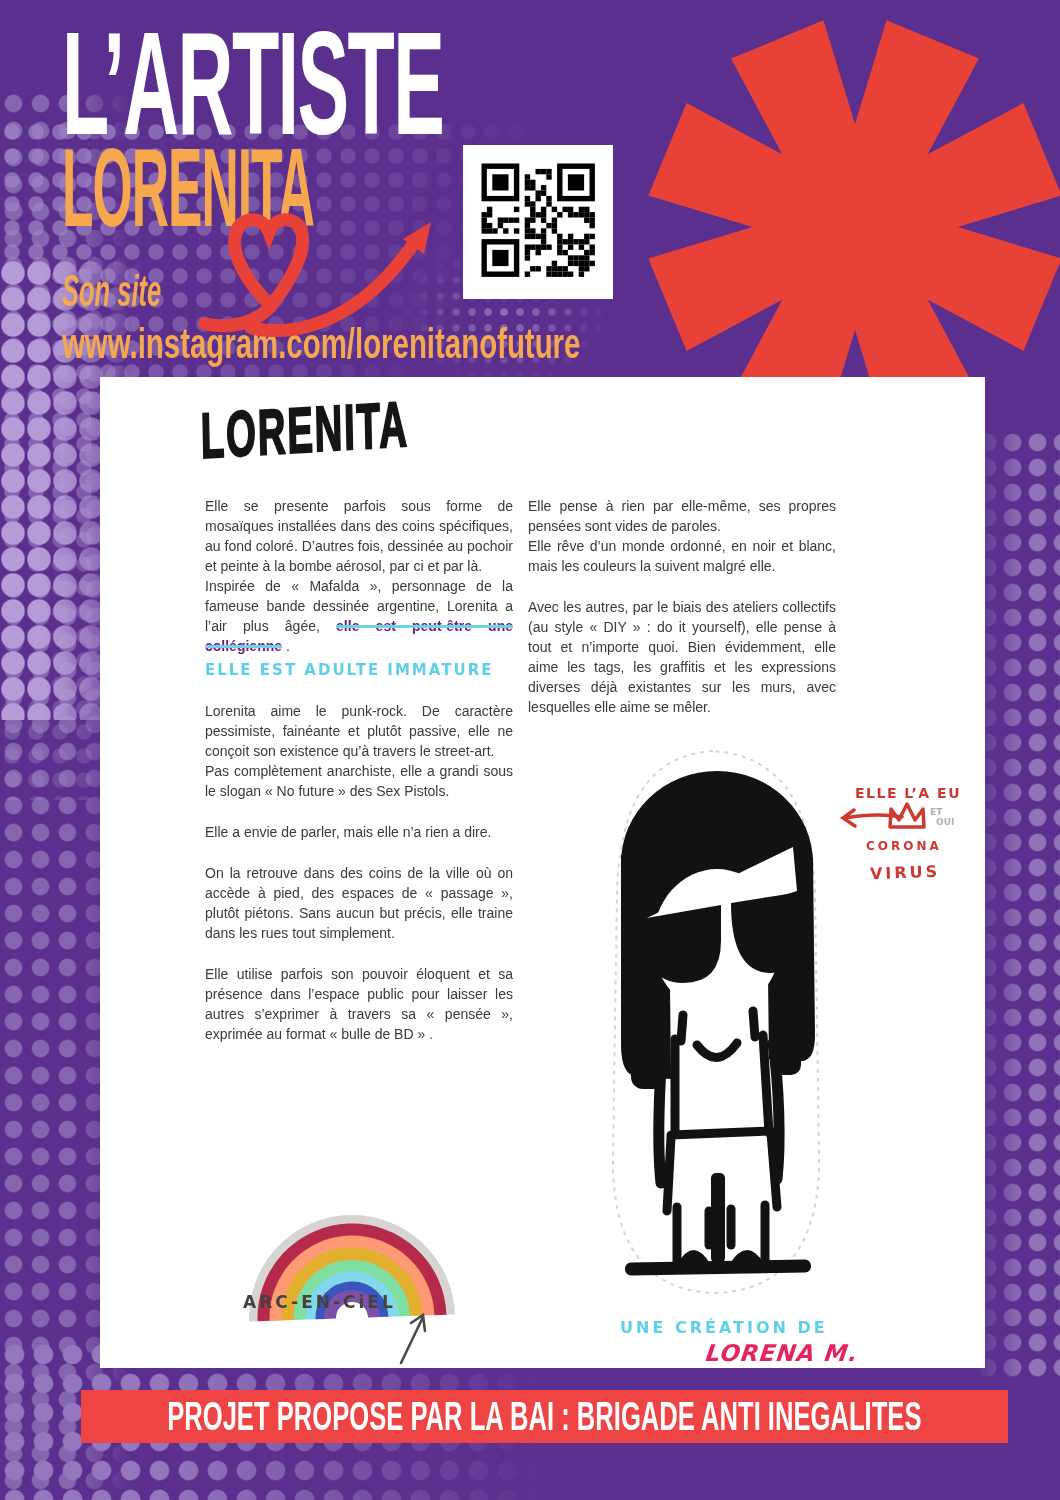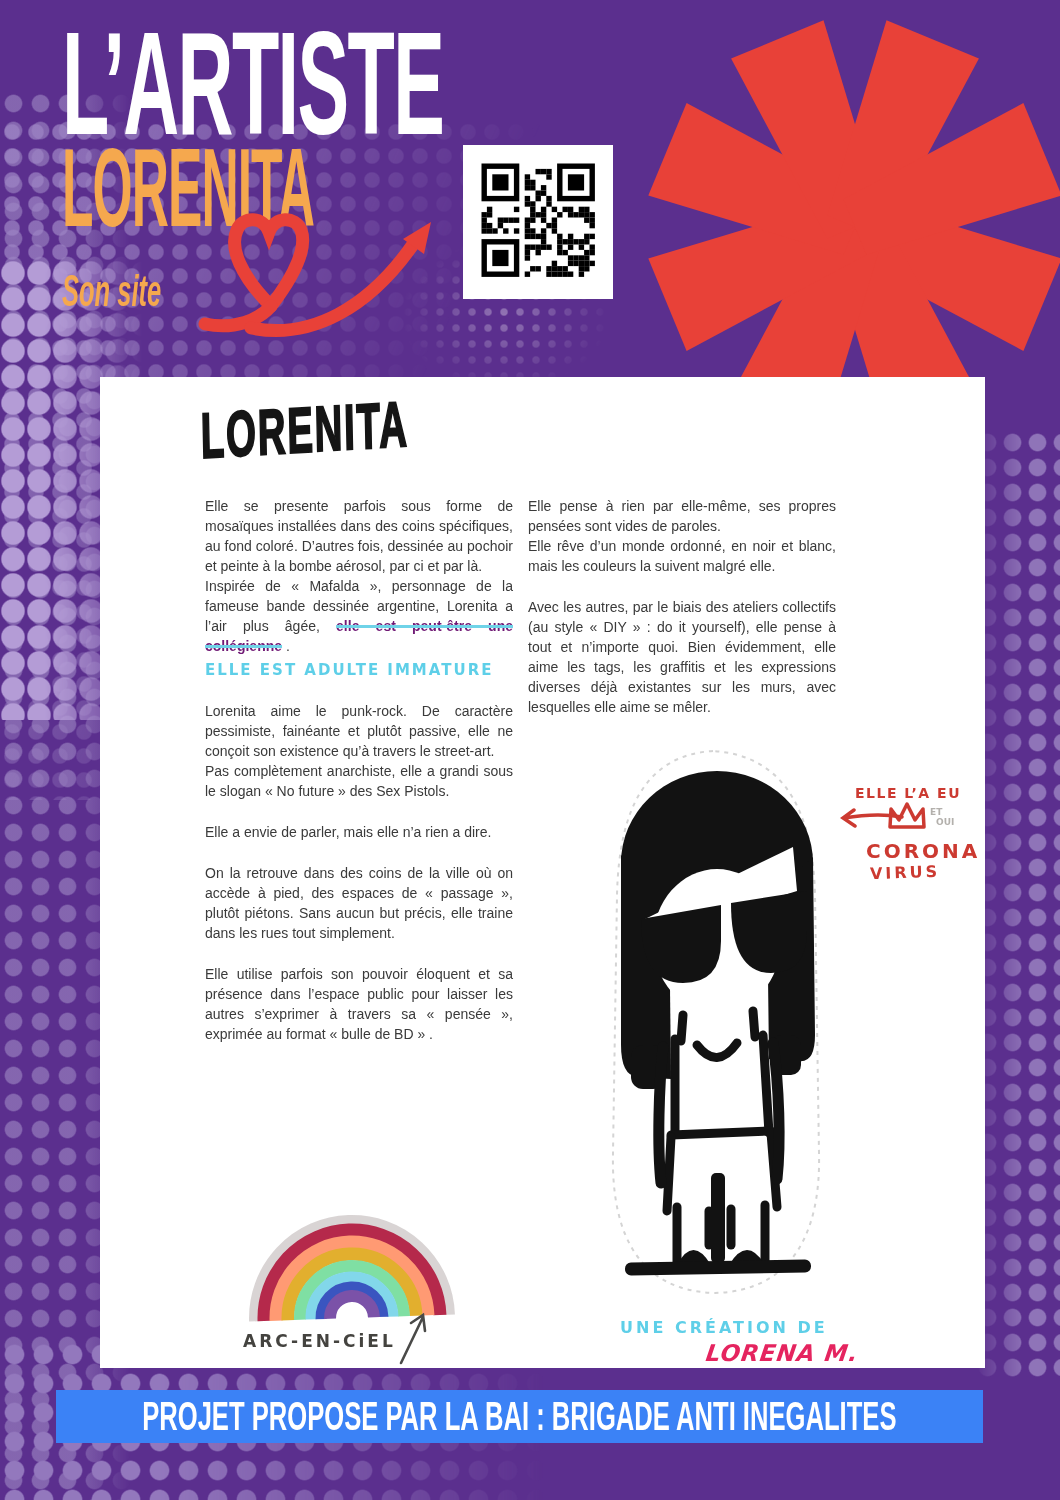--- a/index.html
+++ b/index.html
@@ -21,21 +21,21 @@
   #doc-title{left:100px;top:22px;color:#151515;font-size:64px;font-weight:800;letter-spacing:3px;
      -webkit-text-stroke:2.2px #151515;transform:scaleX(0.6) rotate(-2deg);transform-origin:left top;white-space:nowrap;}
   .col{position:absolute;width:308px;font-size:14px;line-height:20px;color:#3a3a3a;text-align:justify;}
   .col p{margin:0;}
   .gap{height:21px;}
   .struck{color:#701a75;text-decoration:line-through;text-decoration-color:#6fd3e8;text-decoration-thickness:3px;font-weight:bold;}
   .hand{font-family:"DejaVu Sans",sans-serif;font-weight:bold;white-space:nowrap;}
   .hw-cyan{color:#5ecfe8;font-size:15px;letter-spacing:2px;}
   .hw-red{color:#cc3a31;letter-spacing:1.5px;}
   .hw-gray{color:#b3b0ac;}
-  #banner{left:56px;top:1390px;width:927px;height:53px;background:#3b82f6;z-index:6;
+  #banner{left:81px;top:1390px;width:927px;height:53px;background:#ef4444;z-index:6;
      display:flex;align-items:center;justify-content:center;}
   #banner span{color:#ffffff;font-weight:800;font-size:40px;white-space:nowrap;
      transform:scaleX(0.64);transform-origin:center;letter-spacing:0px;}
   svg{display:block;}
 </style>
 </head>
 <body>
 
 <div id="page">
 
@@ -63,20 +63,22 @@
       <polygon points="182.3,203.5 241.5,8.3 333.9,46.6 237.7,226.5" fill="#e84138"></polygon>
       <polygon points="198.5,187.3 378.4,91.1 416.7,183.5 221.5,242.7" fill="#e84138"></polygon>
     </svg>
 
   <div class="abs" id="h-title">
     <span class="cond" style="transform:scaleX(0.53);">L’ARTISTE</span></div>
   <div class="abs" id="h-sub">
     <span class="cond" style="transform:scaleX(0.46);">LORENITA</span></div>
   <div class="abs" id="h-site">
     <span class="cond" style="transform:scaleX(0.58);">Son site</span></div>
+  <div class="abs" id="h-url">
+    <span class="cond" style="transform:scaleX(0.70);font-size:42px;">www.instagram.com/lorenitanofuture</span></div>
 
   <svg class="abs" style="left:185px;top:178px;z-index:3;" width="265" height="170" viewBox="0 0 265 170">
     <g fill="none" stroke="#e84138" stroke-width="13" stroke-linecap="round">
       <path d="M86,128 C56,98 44,70 52,52 C58,38 78,38 84,54 C90,38 110,38 116,52 C122,68 112,94 86,128"></path>
       <path d="M86,128 C74,142 50,152 20,146"></path>
       <path d="M66,150 C126,162 184,130 229,65"></path>
     </g>
     <polygon points="246,44 239,76 218,61" fill="#e84138"></polygon>
   </svg>
 
@@ -282,36 +284,36 @@
 
     <div class="abs hand hw-red" style="left:755px;top:408px;font-size:14px;">ELLE L’A EU</div>
     <svg class="abs" style="left:740px;top:428px;" width="64" height="26" viewBox="0 0 64 26">
       <path d="M62,12 C40,8 22,10 4,13 M14,5 L3,13 L15,21" fill="none" stroke="#cc3a31" stroke-width="3.5" stroke-linecap="round"></path>
     </svg>
     <svg class="abs" style="left:786px;top:424px;" width="42" height="30" viewBox="0 0 42 30">
       <path d="M4,26 L5,8 L13,19 L21,3 L29,19 L37,8 L38,26 Z M5,26 L38,26" fill="none" stroke="#cc3a31" stroke-width="3.5" stroke-linejoin="round"></path>
     </svg>
     <div class="abs hand hw-gray" style="left:830px;top:430px;font-size:9px;line-height:10px;">
       <span>ET</span><br><span style="margin-left:6px;">OUI</span></div>
-    <div class="abs hand hw-red" style="left:766px;top:462px;font-size:20px;letter-spacing:3px;">CORONA</div>
+    <div class="abs hand hw-red" style="left:766px;top:462px;font-size:12px;letter-spacing:3px;">CORONA</div>
     <div class="abs hand hw-red" style="left:770px;top:486px;font-size:16px;letter-spacing:3px;transform:rotate(-2deg);">VIRUS</div>
 
     <svg class="abs" style="left:145px;top:813px;" width="215" height="145" viewBox="0 0 215 145">
       <g fill="none" stroke-linecap="butt" transform="rotate(-2 107 128)">
         <path d="M11,128 A96,96 0 0 1 203,128" stroke-width="14" stroke="#cfc9c9" opacity="0.8"></path>
         <path d="M19,128 A88,88 0 0 1 195,128" stroke-width="13" stroke="#b5294b"></path>
         <path d="M31,128 A76,76 0 0 1 183,128" stroke-width="13" stroke="#ff9a73"></path>
         <path d="M43,128 A64,64 0 0 1 171,128" stroke-width="13" stroke="#e2af2e"></path>
         <path d="M55,128 A52,52 0 0 1 159,128" stroke-width="12" stroke="#7fdfa3"></path>
         <path d="M66,128 A41,41 0 0 1 148,128" stroke-width="11" stroke="#82d7ea"></path>
         <path d="M76,128 A31,31 0 0 1 138,128" stroke-width="11" stroke="#3a55c0"></path>
         <path d="M85,128 A22,22 0 0 1 129,128" stroke-width="12" stroke="#7b52a8"></path>
       </g>
     </svg>
-    <div class="abs hand" style="left:143px;top:954px;font-size:17px;letter-spacing:3px;color:#44433f;">ARC-EN-CiEL</div>
+    <div class="abs hand" style="left:143px;top:915px;font-size:17px;letter-spacing:3px;color:#44433f;">ARC-EN-CiEL</div>
     <svg class="abs" style="left:293px;top:930px;" width="40" height="58" viewBox="0 0 40 58">
       <path d="M8,56 L30,10 M18,16 L30,8 L32,24" fill="none" stroke="#4a4a48" stroke-width="2.6" stroke-linecap="round"></path>
     </svg>
 
     <div class="abs hand hw-cyan" style="left:520px;top:941px;font-size:16px;letter-spacing:3px;">UNE CRÉATION DE</div>
     <div class="abs hand" style="left:606px;top:963px;font-size:23px;font-style:italic;font-weight:bold;color:#e5245f;letter-spacing:1px;transform:skewX(-8deg);">LORENA M.</div>
   </div>
 
   <div id="banner" class="abs">
     <span>PROJET PROPOSE PAR LA BAI : BRIGADE ANTI INEGALITES</span>

